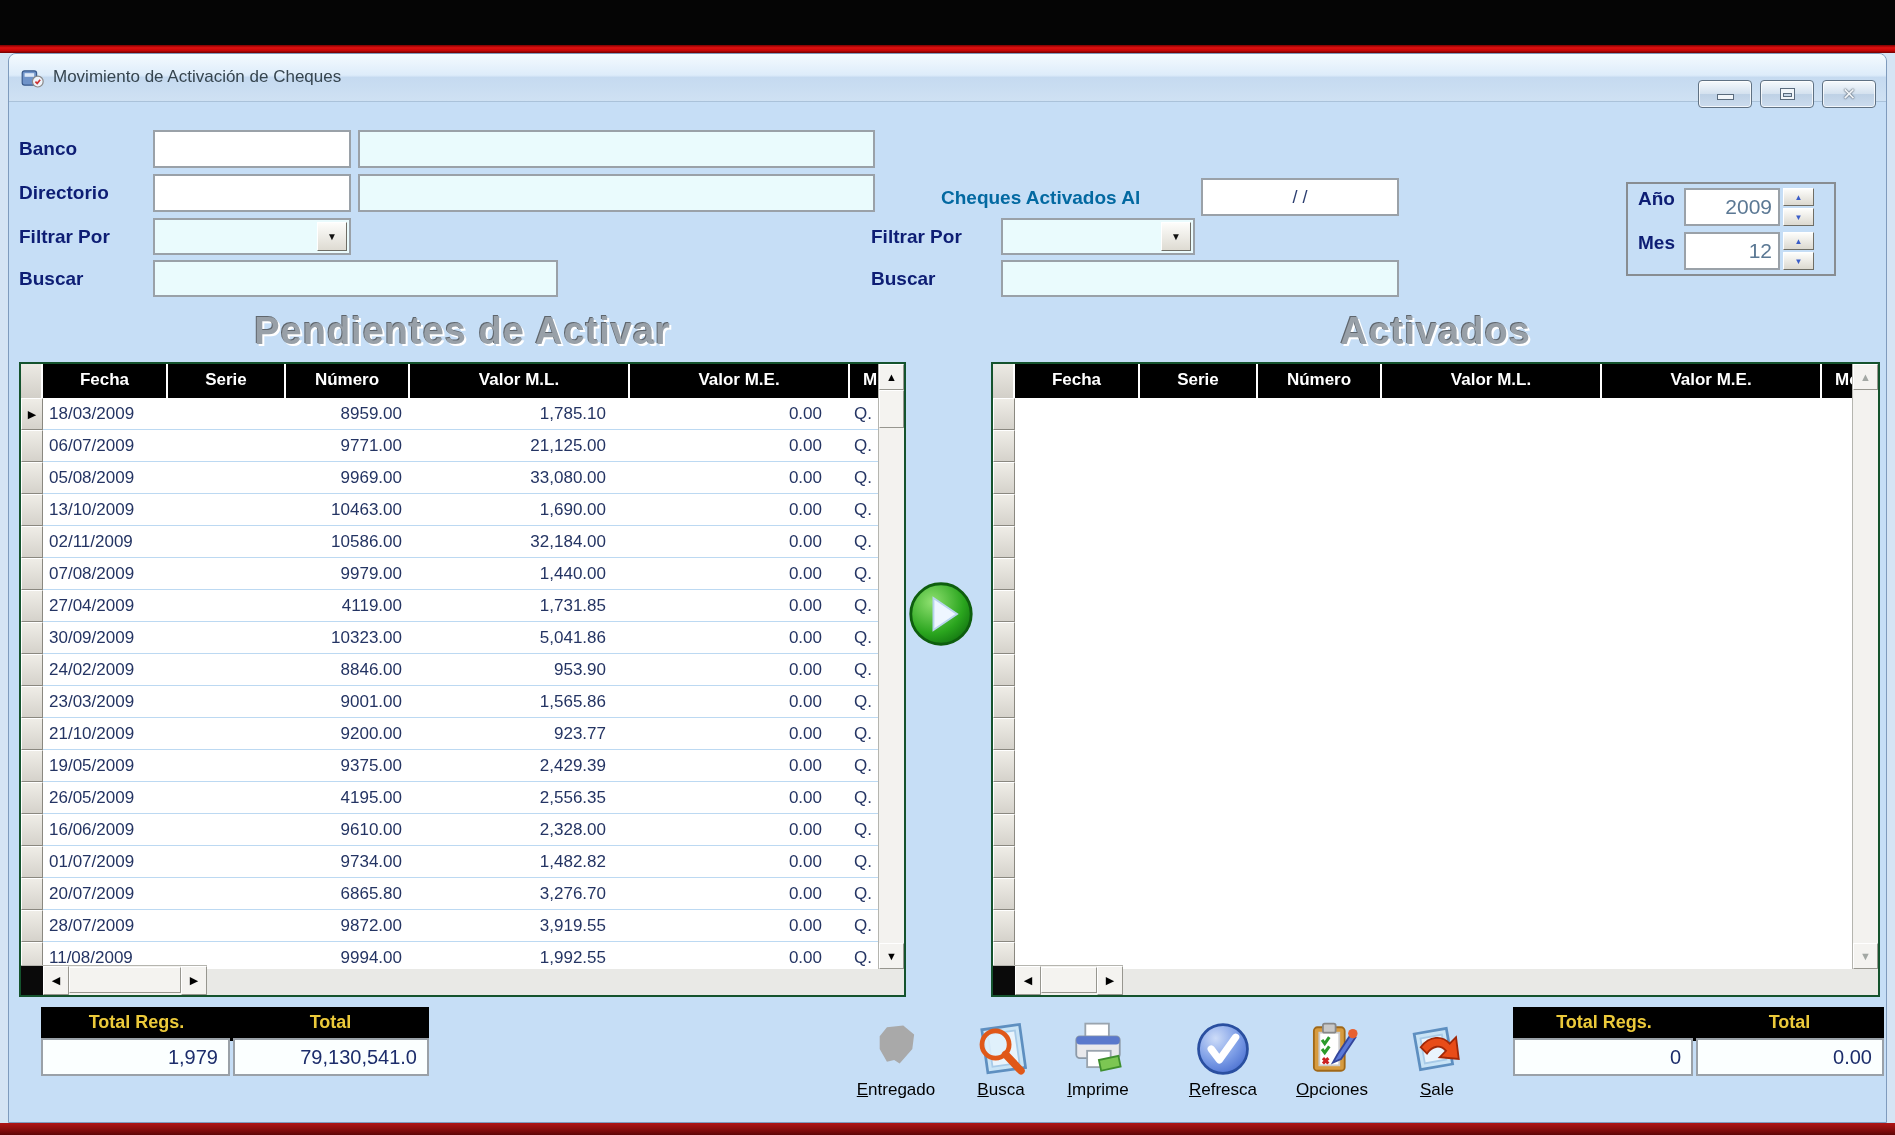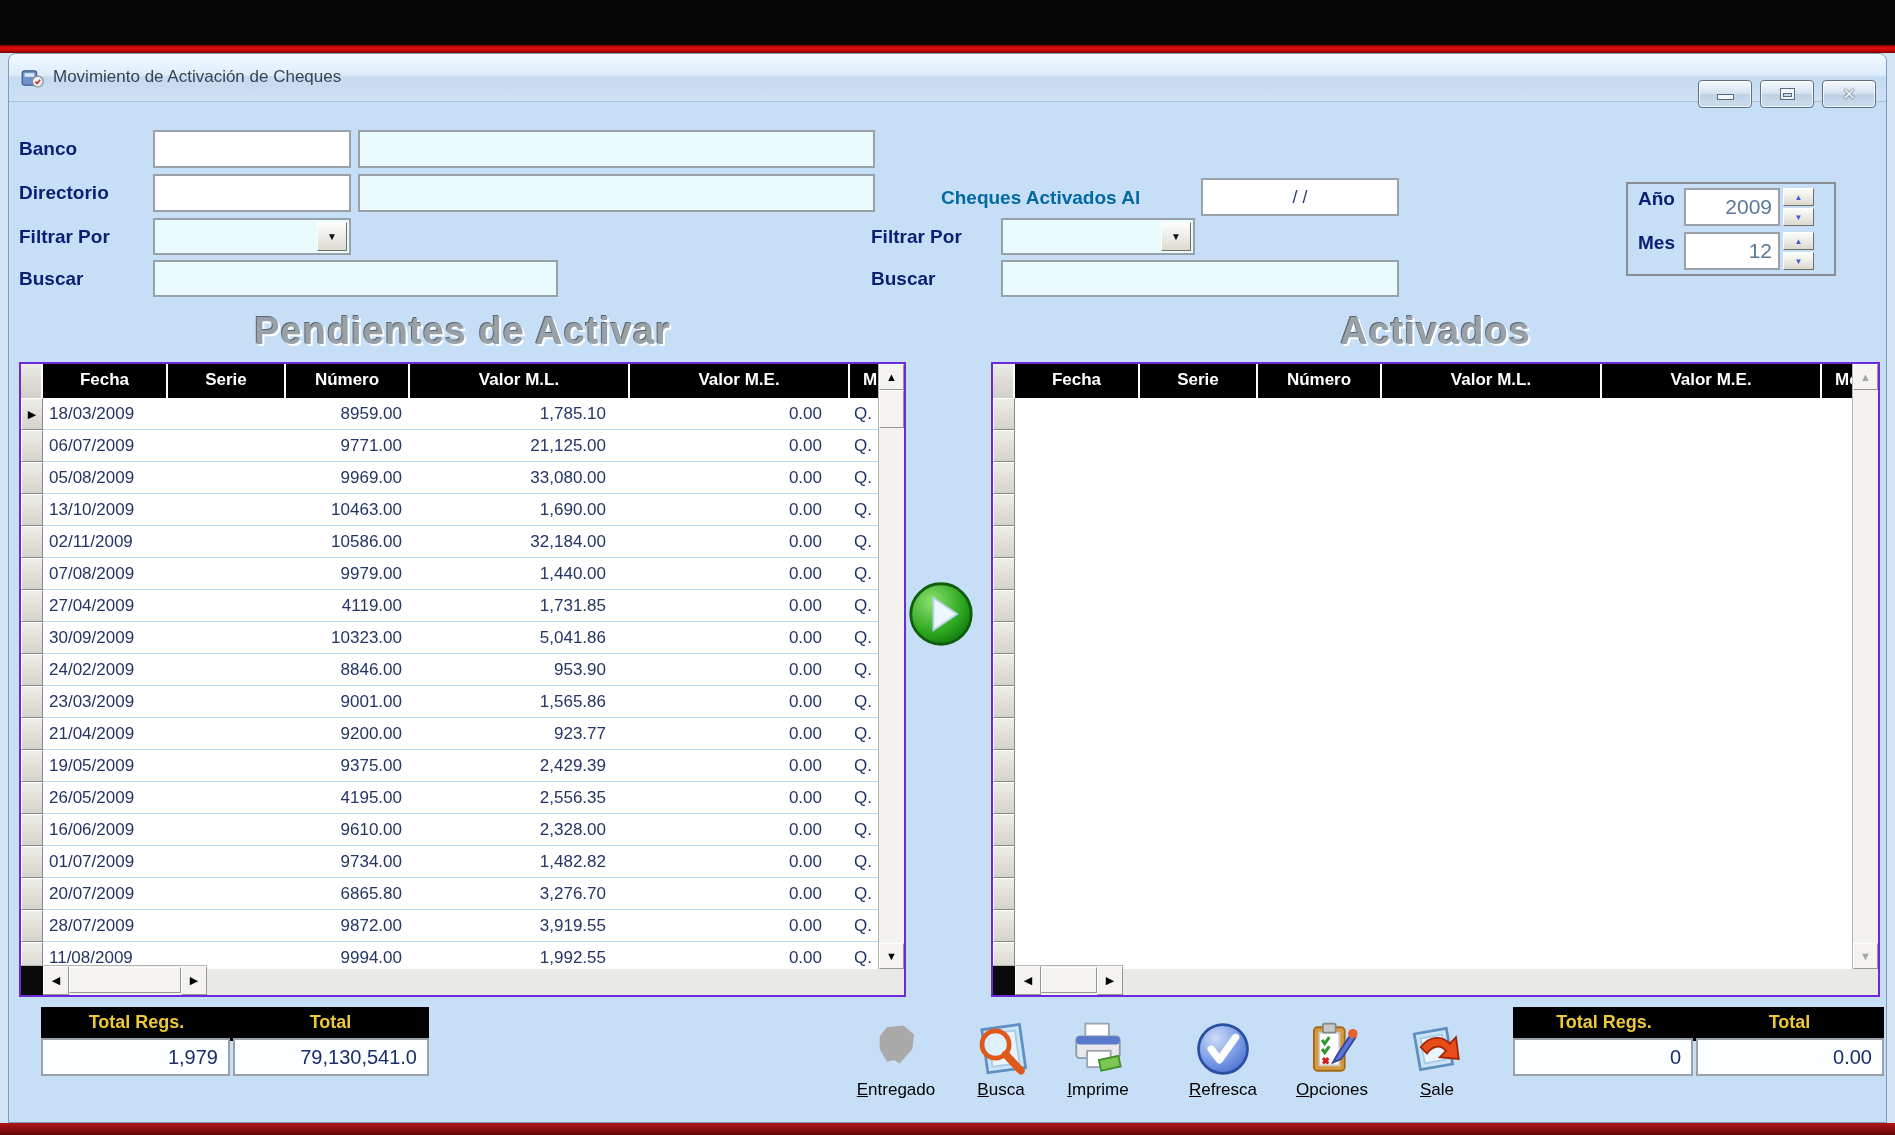--- a/index.html
+++ b/index.html
@@ -52,21 +52,21 @@
   .period-input { width:96px; height:38px; border:2px solid #9aa1a8; background:#fff; font-size:21px; color:#5b7894;
                   text-align:right; padding-right:6px; font-family:"Liberation Sans","DejaVu Sans",sans-serif; outline:none; }
   .spinner { width:34px; height:38px; display:flex; flex-direction:column; gap:2px; padding-left:3px; }
   .spin-btn { flex:1; background:linear-gradient(180deg,#fdfdfb,#dcd9d0); border:1px solid; border-color:#fff #6f6e66 #6f6e66 #fff;
               font-size:8px; color:#3a5dc8; display:flex; align-items:center; justify-content:center; }
 
   .section-title { position:absolute; font-size:38px; font-weight:bold; letter-spacing:1px; text-align:center;
                    color:#98a0a8; text-shadow:-1px -1px 0 #5f666d, 2px 2px 0 #ffffff; }
 
   
-  .grid { position:absolute; height:635px; border:2px solid #6d28d9; background:#e9e9e6; }
+  .grid { position:absolute; height:635px; border:2px solid #14532d; background:#e9e9e6; }
   .grid-main { position:absolute; left:0; top:0; bottom:0; }
   .grid-header { display:flex; height:34px; background:#000; }
   .hcell { color:#fff; font-size:17px; font-weight:bold; text-align:center; line-height:32px;
            border-right:2px solid #fff; overflow:hidden; white-space:nowrap; }
   .hcell.last { border-right:none; text-align:left; padding-left:13px; }
   .corner-cell { width:22px; background:linear-gradient(180deg,#eceae4,#d2cfc8); border-right:2px solid #fff; }
   .w-fecha{width:125px}.w-serie{width:118px}.w-numero{width:124px}.w-vml{width:220px}.w-vme{width:220px}.w-mo{flex:1}
   .grid-body { position:relative; height:571px; background:#fff; overflow:hidden; }
   .grid-row { display:flex; height:32px; }
   .sel-cell { width:22px; height:32px; background:linear-gradient(180deg,#efede7,#d5d2cb);
@@ -300,21 +300,21 @@
               <div class="sel-cell"></div>
               <div class="cell c-fecha">23/03/2009</div>
               <div class="cell c-serie"></div>
               <div class="cell c-numero">9001.00</div>
               <div class="cell c-valor_ml">1,565.86</div>
               <div class="cell c-valor_me">0.00</div>
               <div class="cell c-moneda">Q.</div>
             </div>
             <div class="grid-row">
               <div class="sel-cell"></div>
-              <div class="cell c-fecha">21/04/2009</div>
+              <div class="cell c-fecha">21/10/2009</div>
               <div class="cell c-serie"></div>
               <div class="cell c-numero">9200.00</div>
               <div class="cell c-valor_ml">923.77</div>
               <div class="cell c-valor_me">0.00</div>
               <div class="cell c-moneda">Q.</div>
             </div>
             <div class="grid-row">
               <div class="sel-cell"></div>
               <div class="cell c-fecha">19/05/2009</div>
               <div class="cell c-serie"></div>

